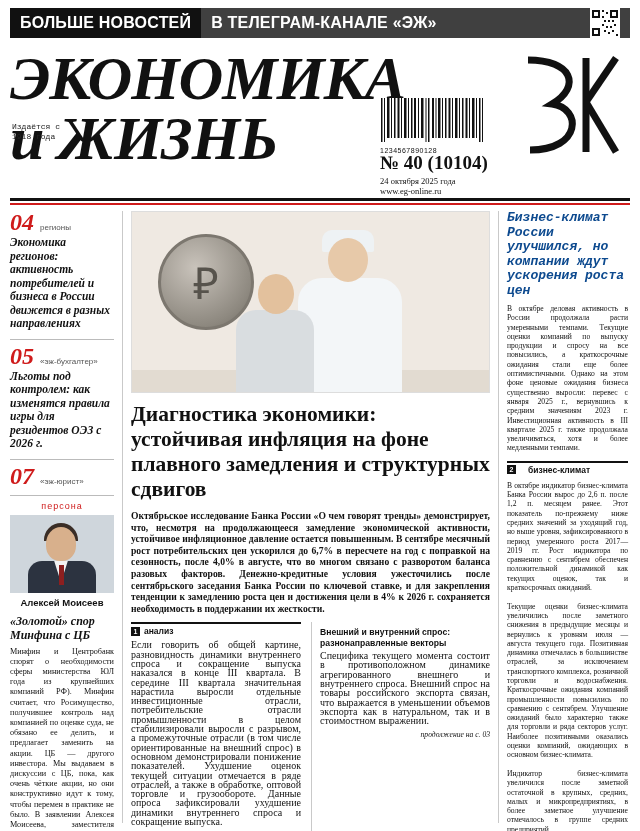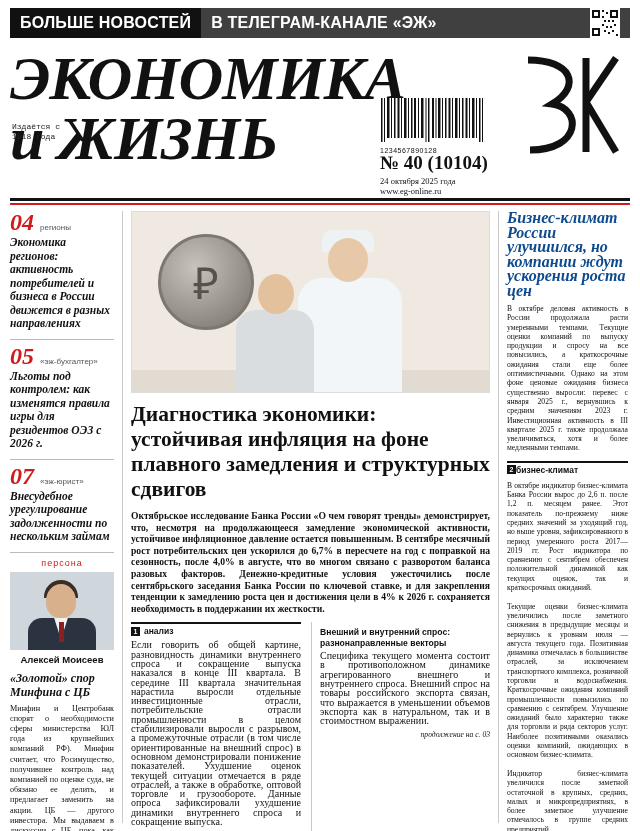--- a/index.html
+++ b/index.html
@@ -135,28 +135,28 @@
     border-top:2px solid #111; padding-top:2px; margin-bottom:4px;
     display:flex; align-items:center; gap:4px;
   }
   .sec-mark { display:inline-block; width:9px; height:9px; background:#111; color:#fff; font-size:7px; line-height:9px; text-align:center;}
   .body-txt { font-size:10px; line-height:9.3px; text-align:justify; }
   .sub-head { font-family:"Liberation Sans", sans-serif; font-weight:bold; font-size:8.6px; line-height:10.4px; margin:5px 0 3px 0;}
   .cont { font-style:italic; font-size:7.6px; text-align:right; margin-top:4px; }
 
   
   .rc-title {
-    font-family:Liberation Serif, serif; font-style:italic; font-weight:bold;
-    font-size:16px; line-height:14.5px; color:#0d4a8f;
+    font-family:Liberation Mono, monospace; font-style:italic; font-weight:bold;
+    font-size:13px; line-height:14.5px; color:#0d4a8f;
   }
   .rc-body { font-size:7.6px; line-height:9.3px; text-align:justify; margin-top:6px;}
   .rc-sec {
     font-family:"Liberation Sans", sans-serif; font-size:8.5px; font-weight:bold;
     border-top:2px solid #111; padding-top:2px; margin:8px 0 4px 0;
-    display:flex; align-items:center; gap:0;
+    display:flex; align-items:center; gap:12px;
   }
   .vline { border-left:1px solid #c9c9c9; }
 </style>
 </head>
 <body>
 
 <div class="page">
 
   <div class="promo">
     <div class="promo-left">БОЛЬШЕ НОВОСТЕЙ</div>
@@ -283,21 +283,20 @@
         </div>
         <div class="lc-text">Льготы под контролем: как изменятся правила игры для резидентов ОЭЗ с 2026 г.</div>
       </div>
       <div class="thin-rule"></div>
 
       <div class="lc-item">
         <div class="lc-head">
           <span class="lc-num">07</span>
           <span class="lc-tag">«эж-юрист»</span>
         </div>
-        <div class="lc-text">Внесудебное урегулирование задолженности по нескольким займам</div>
       </div>
       <div class="thin-rule"></div>
 
       <div class="persona-label">персона</div>
       <div class="portrait">
         <span class="body"></span>
           <span class="shirt"></span>
           <span class="tie"></span>
         <span class="hair"></span>
           <span class="head"></span>

